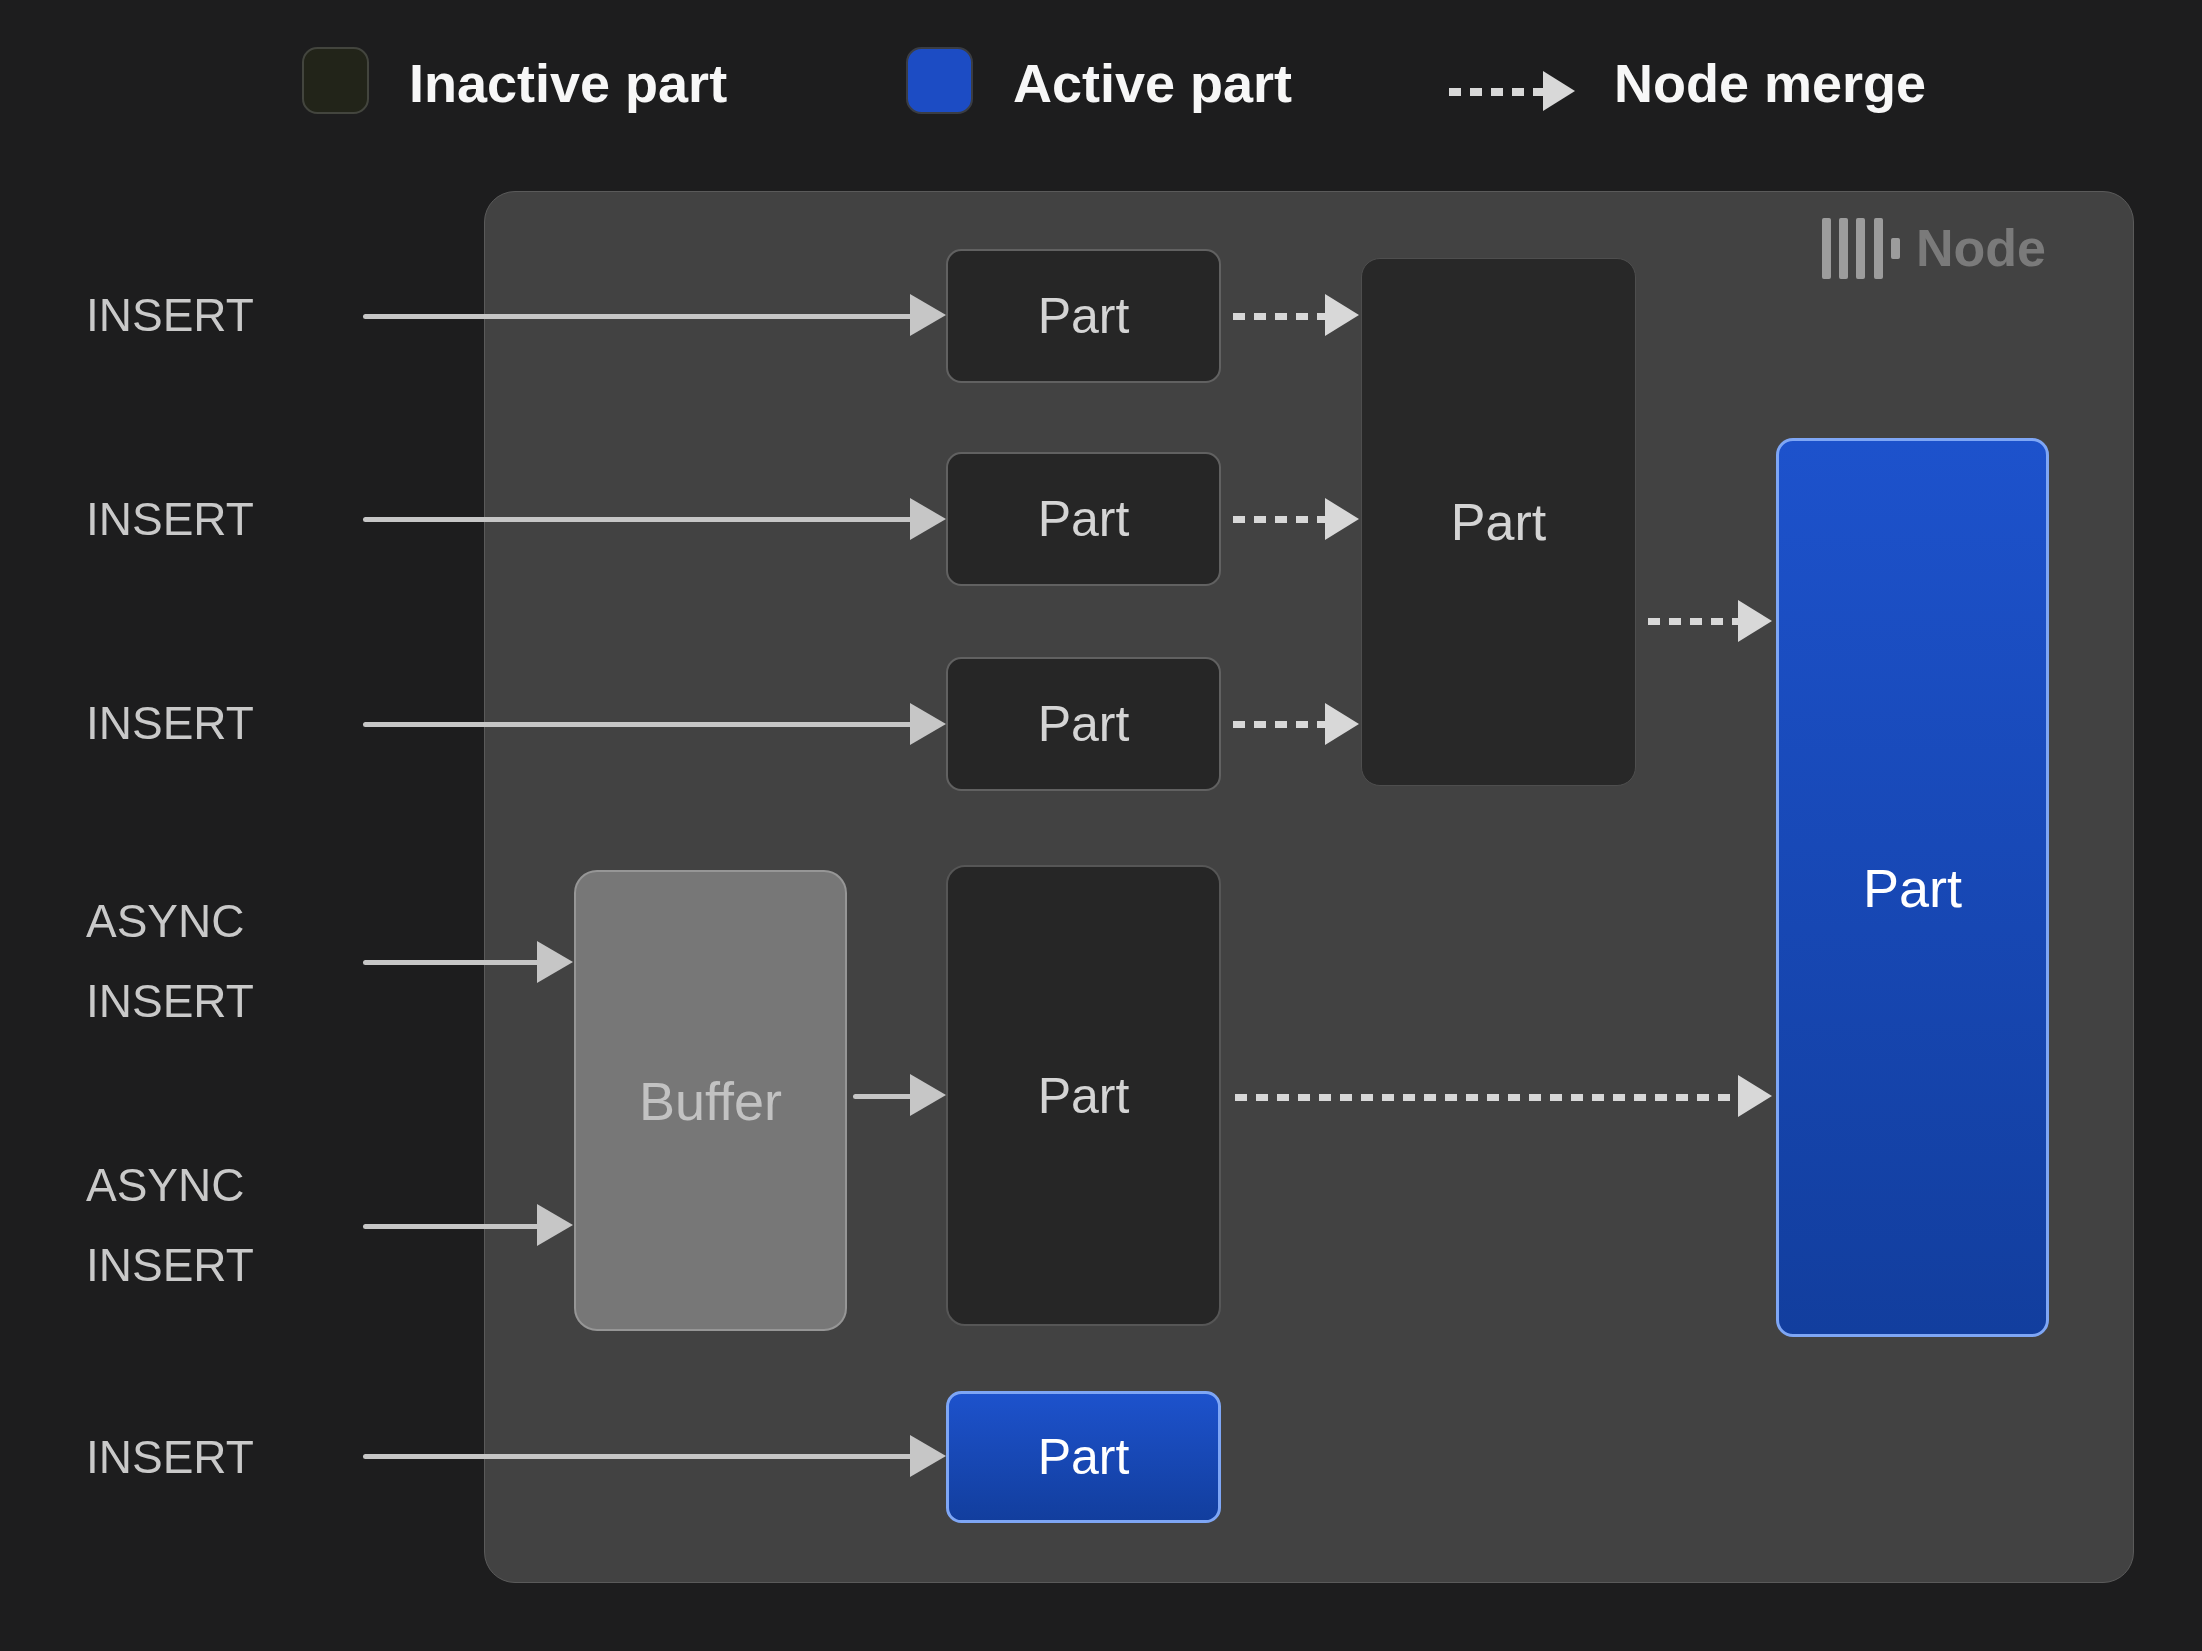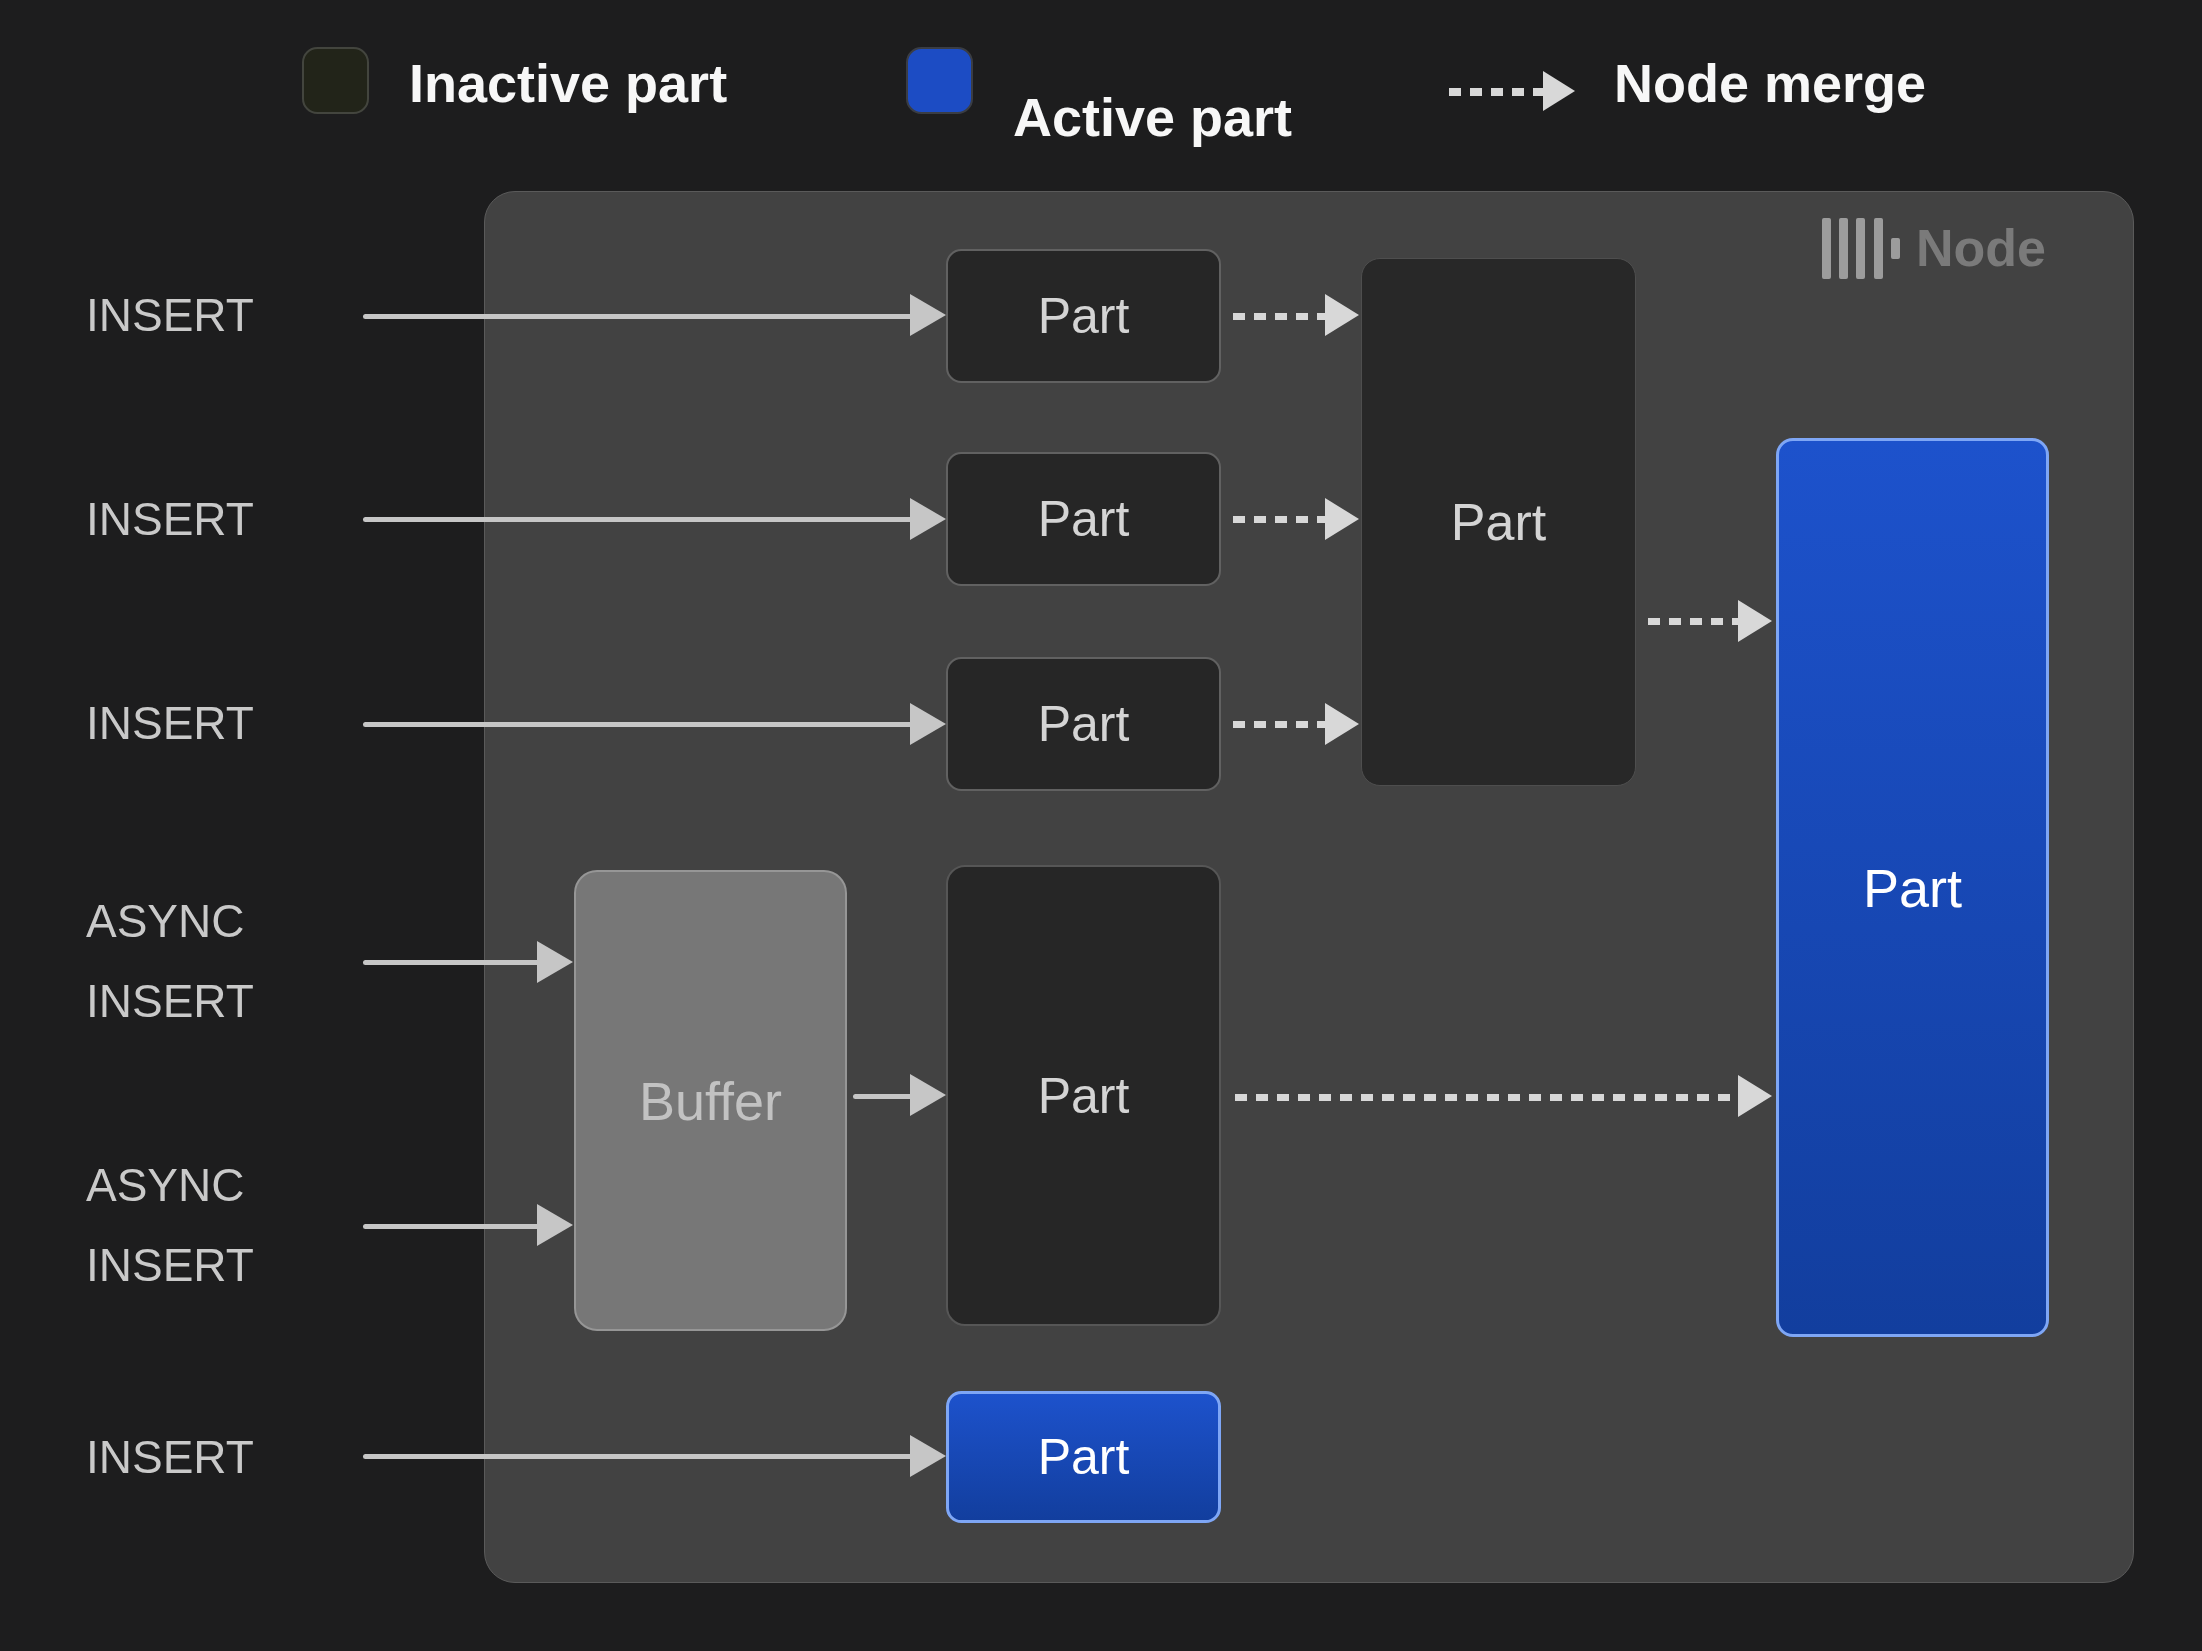--- a/index.html
+++ b/index.html
@@ -170,21 +170,21 @@
 </style>
 </head>
 <body>
 
 <div id="stage">
 
   <div class="legend-swatch inactive" style="left:302px; top:47px;"></div>
   <div class="legend-label" style="left:409px; top:54px;">Inactive part</div>
 
   <div class="legend-swatch active" style="left:906px; top:47px;"></div>
-  <div class="legend-label" style="left:1013px; top:54px;margin-top:34px;">Active part</div>
+  <div class="legend-label" style="left:1013px; top:54px;">Active part</div>
 
   <div class="arrow-group">
     <div class="dline" style="left:1449px; top:88px; width:94px; height:7.6px;"></div>
     <div class="dhead" style="left:1543px; top:71px; border-left-width:32.5px; border-top-width:20px; border-bottom-width:20px;"></div>
   </div>
   <div class="legend-label" style="left:1614px; top:54px;">Node merge</div>
 
   <div class="node"></div>
 
   <div class="ch-logo">

